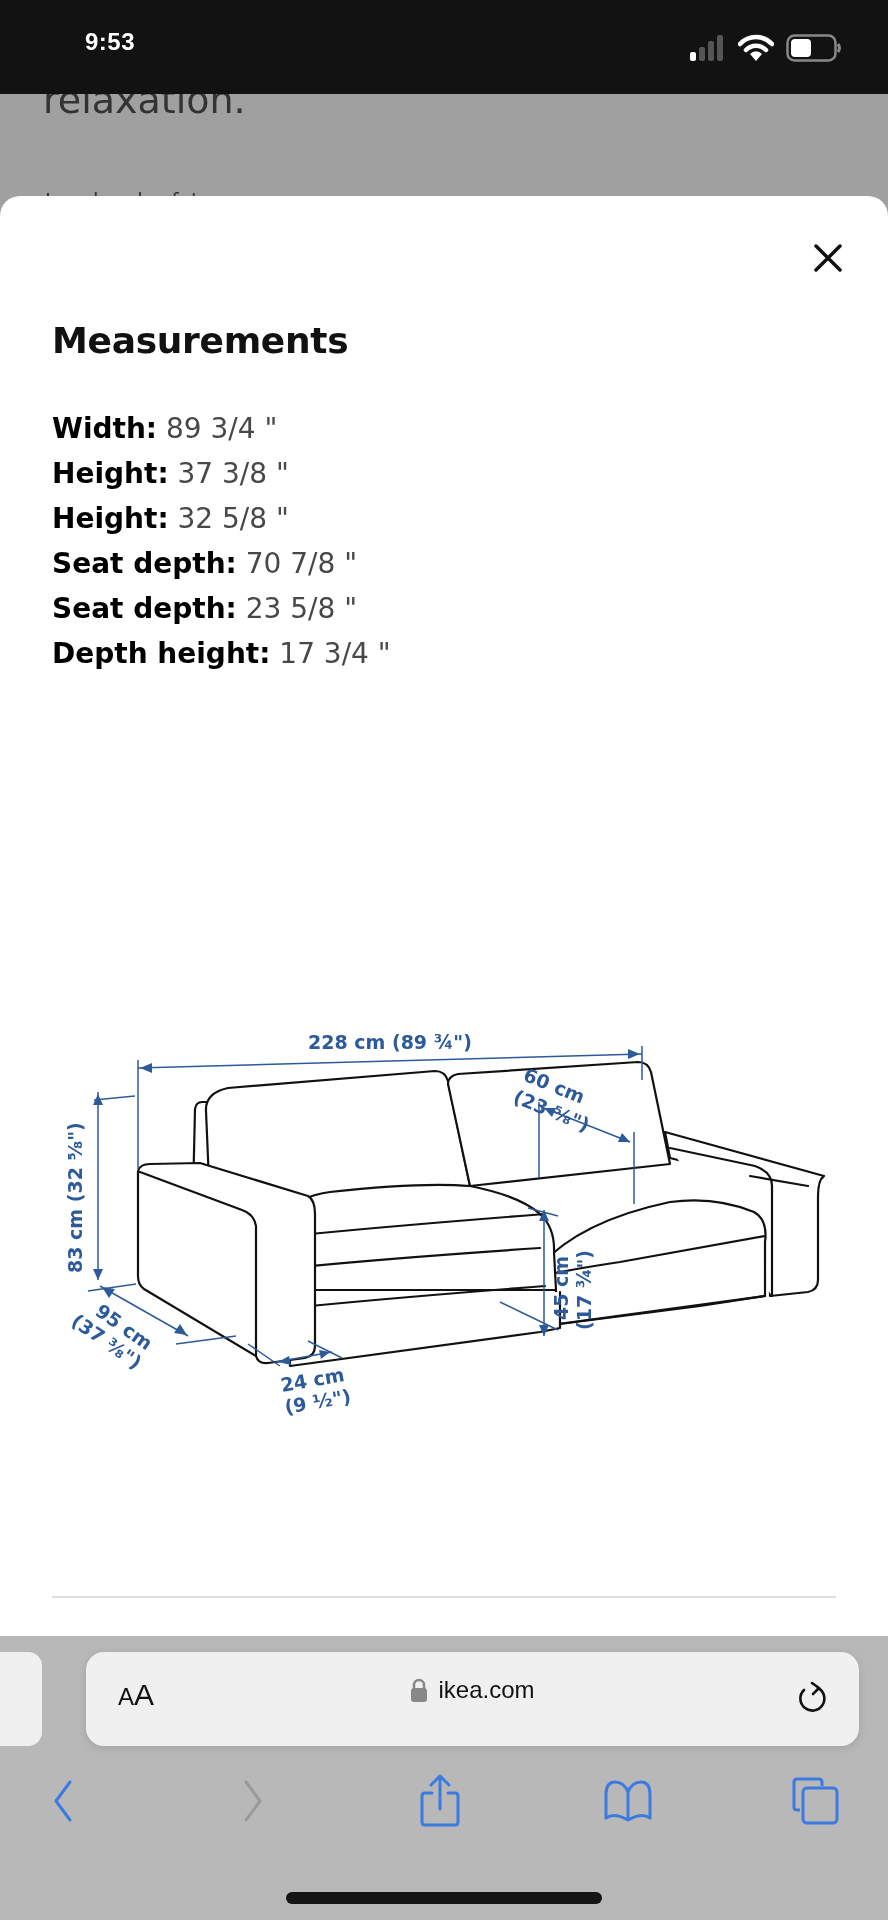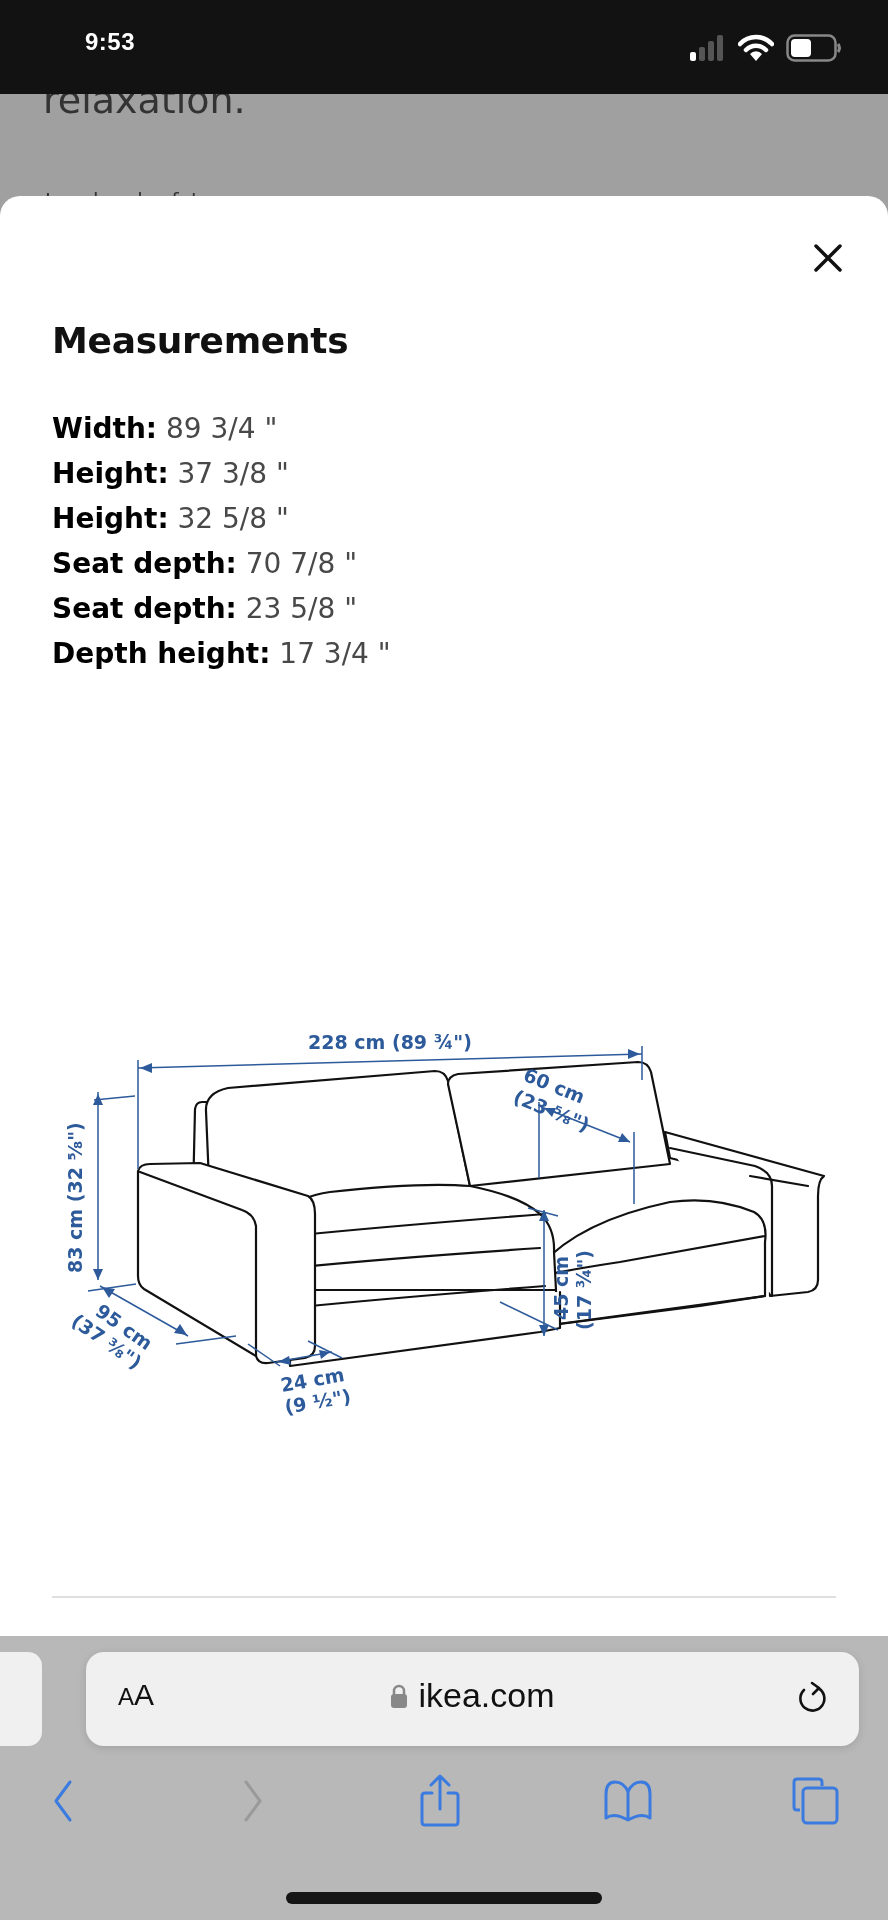--- a/index.html
+++ b/index.html
@@ -26,21 +26,21 @@
   .diagram { position: absolute; left: 60px; top: 700px; width: 780px; height: 640px; }
   .divider { position: absolute; left: 52px; right: 52px; top: 1400px; height: 2px; background: #dfdfdf; }
 
   
   .browser-bar { position: absolute; left: 0; top: 1636px; width: 888px; height: 284px; background: #b8b8b8; }
   .prev-tab-stub { position: absolute; left: -20px; top: 16px; width: 62px; height: 94px; background: #f0f0f0; border-radius: 14px; }
   .address-bar { position: absolute; left: 61px; top: 16px; width: 773px; height: 94px; background: #f0f0f0; border-radius: 18px; box-shadow: 0 2px 8px rgba(0,0,0,0.12); margin-left: 25px; }
   .aa-btn { position: absolute; left: 32px; top: 26px; font-size: 30px; color: #111; font-family: "Liberation Sans", sans-serif; cursor: pointer; }
   .aa-btn .small { font-size: 24px; }
   .url-wrap { position: absolute; left: 0; right: 0; top: 24px; display: flex; justify-content: center; align-items: center; gap: 10px; }
-  .url-text { font-family: "Liberation Sans", sans-serif; font-size: 34px; color: #111; }
+  .url-text { font-family: "Liberation Sans", sans-serif; font-size: 24px; color: #111; }
   .reload-btn { position: absolute; right: 28px; top: 28px; width: 38px; height: 38px; cursor: pointer; }
   .toolbar { position: absolute; left: 0; top: 130px; width: 888px; height: 80px; }
   .tb-btn { position: absolute; top: 0; width: 60px; height: 70px; display: flex; align-items: center; justify-content: center; cursor: pointer; }
   .home-indicator { position: absolute; left: 286px; top: 256px; width: 316px; height: 12px; border-radius: 6px; background: #151515; }
 </style>
 </head>
 <body>
 
 <div class="status-bar">
   <span class="status-time">9:53</span>

